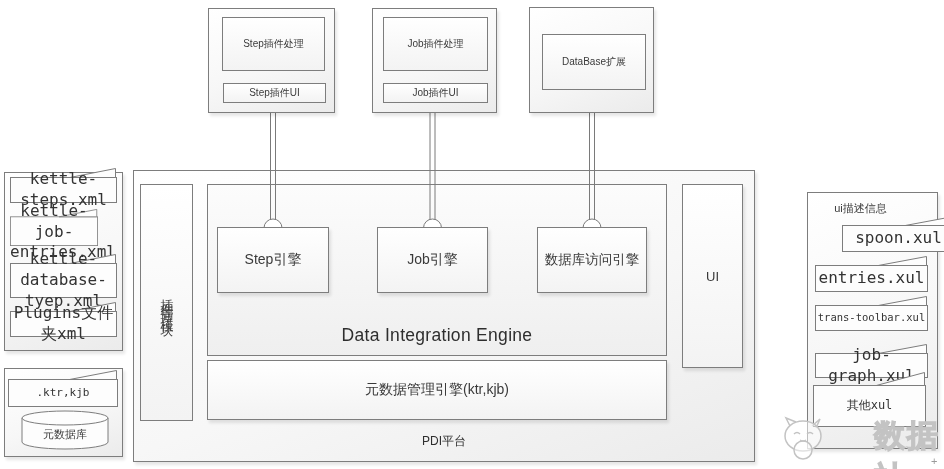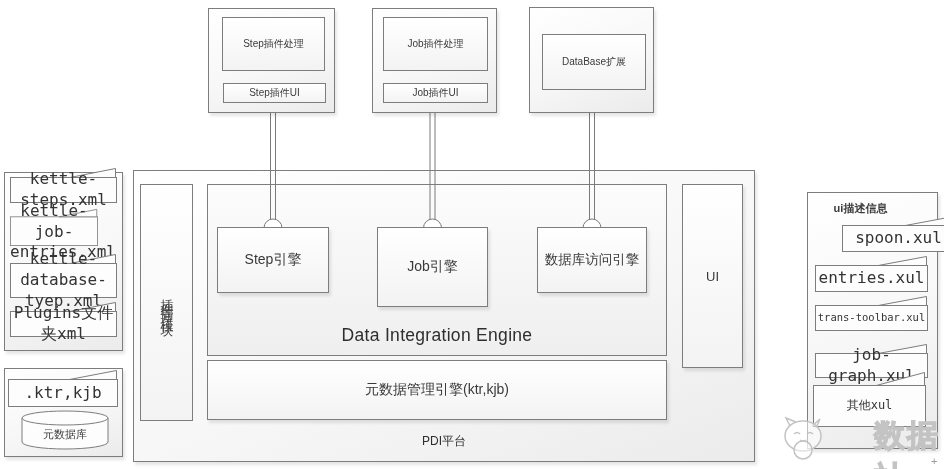--- a/index.html
+++ b/index.html
@@ -83,21 +83,21 @@
     <g stroke="#7a7a7a" stroke-width="1" fill="none">
       <line x1="589.5" y1="112" x2="589.5" y2="221"></line>
         <line x1="594.5" y1="112" x2="594.5" y2="221"></line>
       <circle cx="592" cy="228" r="9" fill="#ffffff"></circle>
     </g>
   </svg>
 
   <div class="white-box center shadow layer4" style="left:217px;top:227px;width:112px;height:66px">
     <span class="lbl-eng">Step引擎</span>
   </div>
-  <div class="white-box center shadow layer4" style="left:377px;top:227px;width:111px;height:80px">
+  <div class="white-box center shadow layer4" style="left:377px;top:227px;width:111px;height:66px">
     <span class="lbl-eng">Job引擎</span>
   </div>
   <div class="white-box center shadow layer4" style="left:537px;top:227px;width:110px;height:66px">
     <span class="lbl-eng" style="font-size:13.5px">数据库访问引擎</span>
   </div>
 
   <div class="box shadow layer4" style="left:208px;top:8px;width:127px;height:105px">
     <div class="white-box center" style="left:13px;top:8px;width:103px;height:54px">
       <span class="lbl-cn">Step插件处理</span>
     </div>
@@ -154,33 +154,33 @@
     <span class="doc-label mono">Plugins文件夹xml</span>
   </div>
 
   <div class="box shadow panel" style="left:4px;top:368px;width:119px;height:89px"></div>
 
   <div class="doc" style="left:8px;top:370px;width:110px;height:37px;padding-top:9px">
       <svg viewBox="0 0 110 37" class="doc-svg">
         <rect x="0.5" y="9.5" width="109" height="27"></rect>
         <polygon points="61.6,9.5 108.5,0.5 108.5,9.5"></polygon>
       </svg>
-    <span class="doc-label mono" style="font-size:16px">.ktr,kjb</span>
+    <span class="doc-label mono" style="font-size:11px">.ktr,kjb</span>
   </div>
 
   <div class="abs" style="left:20px;top:409px;width:90px;height:42px;z-index:2">
     <svg width="90" height="42" viewBox="0 0 90 42">
       <path d="M2,9 L2,33 A43,7 0 0 0 88,33 L88,9" fill="#fdfdfd" stroke="#7d7d7d" stroke-width="1"></path>
       <ellipse cx="45" cy="9" rx="43" ry="7" fill="#fdfdfd" stroke="#7d7d7d" stroke-width="1"></ellipse>
     </svg>
     <span class="abs" style="left:0;top:18px;width:100%;text-align:center;font-size:11px">元数据库</span>
   </div>
 
   <div class="box shadow panel" style="left:807px;top:192px;width:131px;height:257px"></div>
-  <div class="abs center" style="left:807px;top:198px;width:107px;height:20px;z-index:2;font-size:11px;font-weight:bold">ui描述信息</div>
+  <div class="abs center" style="left:807px;top:198px;width:107px;height:20px;z-index:2;font-size:11px;font-weight:normal">ui描述信息</div>
 
   <div class="doc" style="left:842px;top:216px;width:113px;height:36px;padding-top:9px">
       <svg viewBox="0 0 113 36" class="doc-svg">
         <rect x="0.5" y="9.5" width="112" height="26"></rect>
         <polygon points="63.3,9.5 111.5,0.5 111.5,9.5"></polygon>
       </svg>
     <span class="doc-label mono">spoon.xul</span>
   </div>
   <div class="doc" style="left:815px;top:256px;width:113px;height:36px;padding-top:9px">
       <svg viewBox="0 0 113 36" class="doc-svg">

